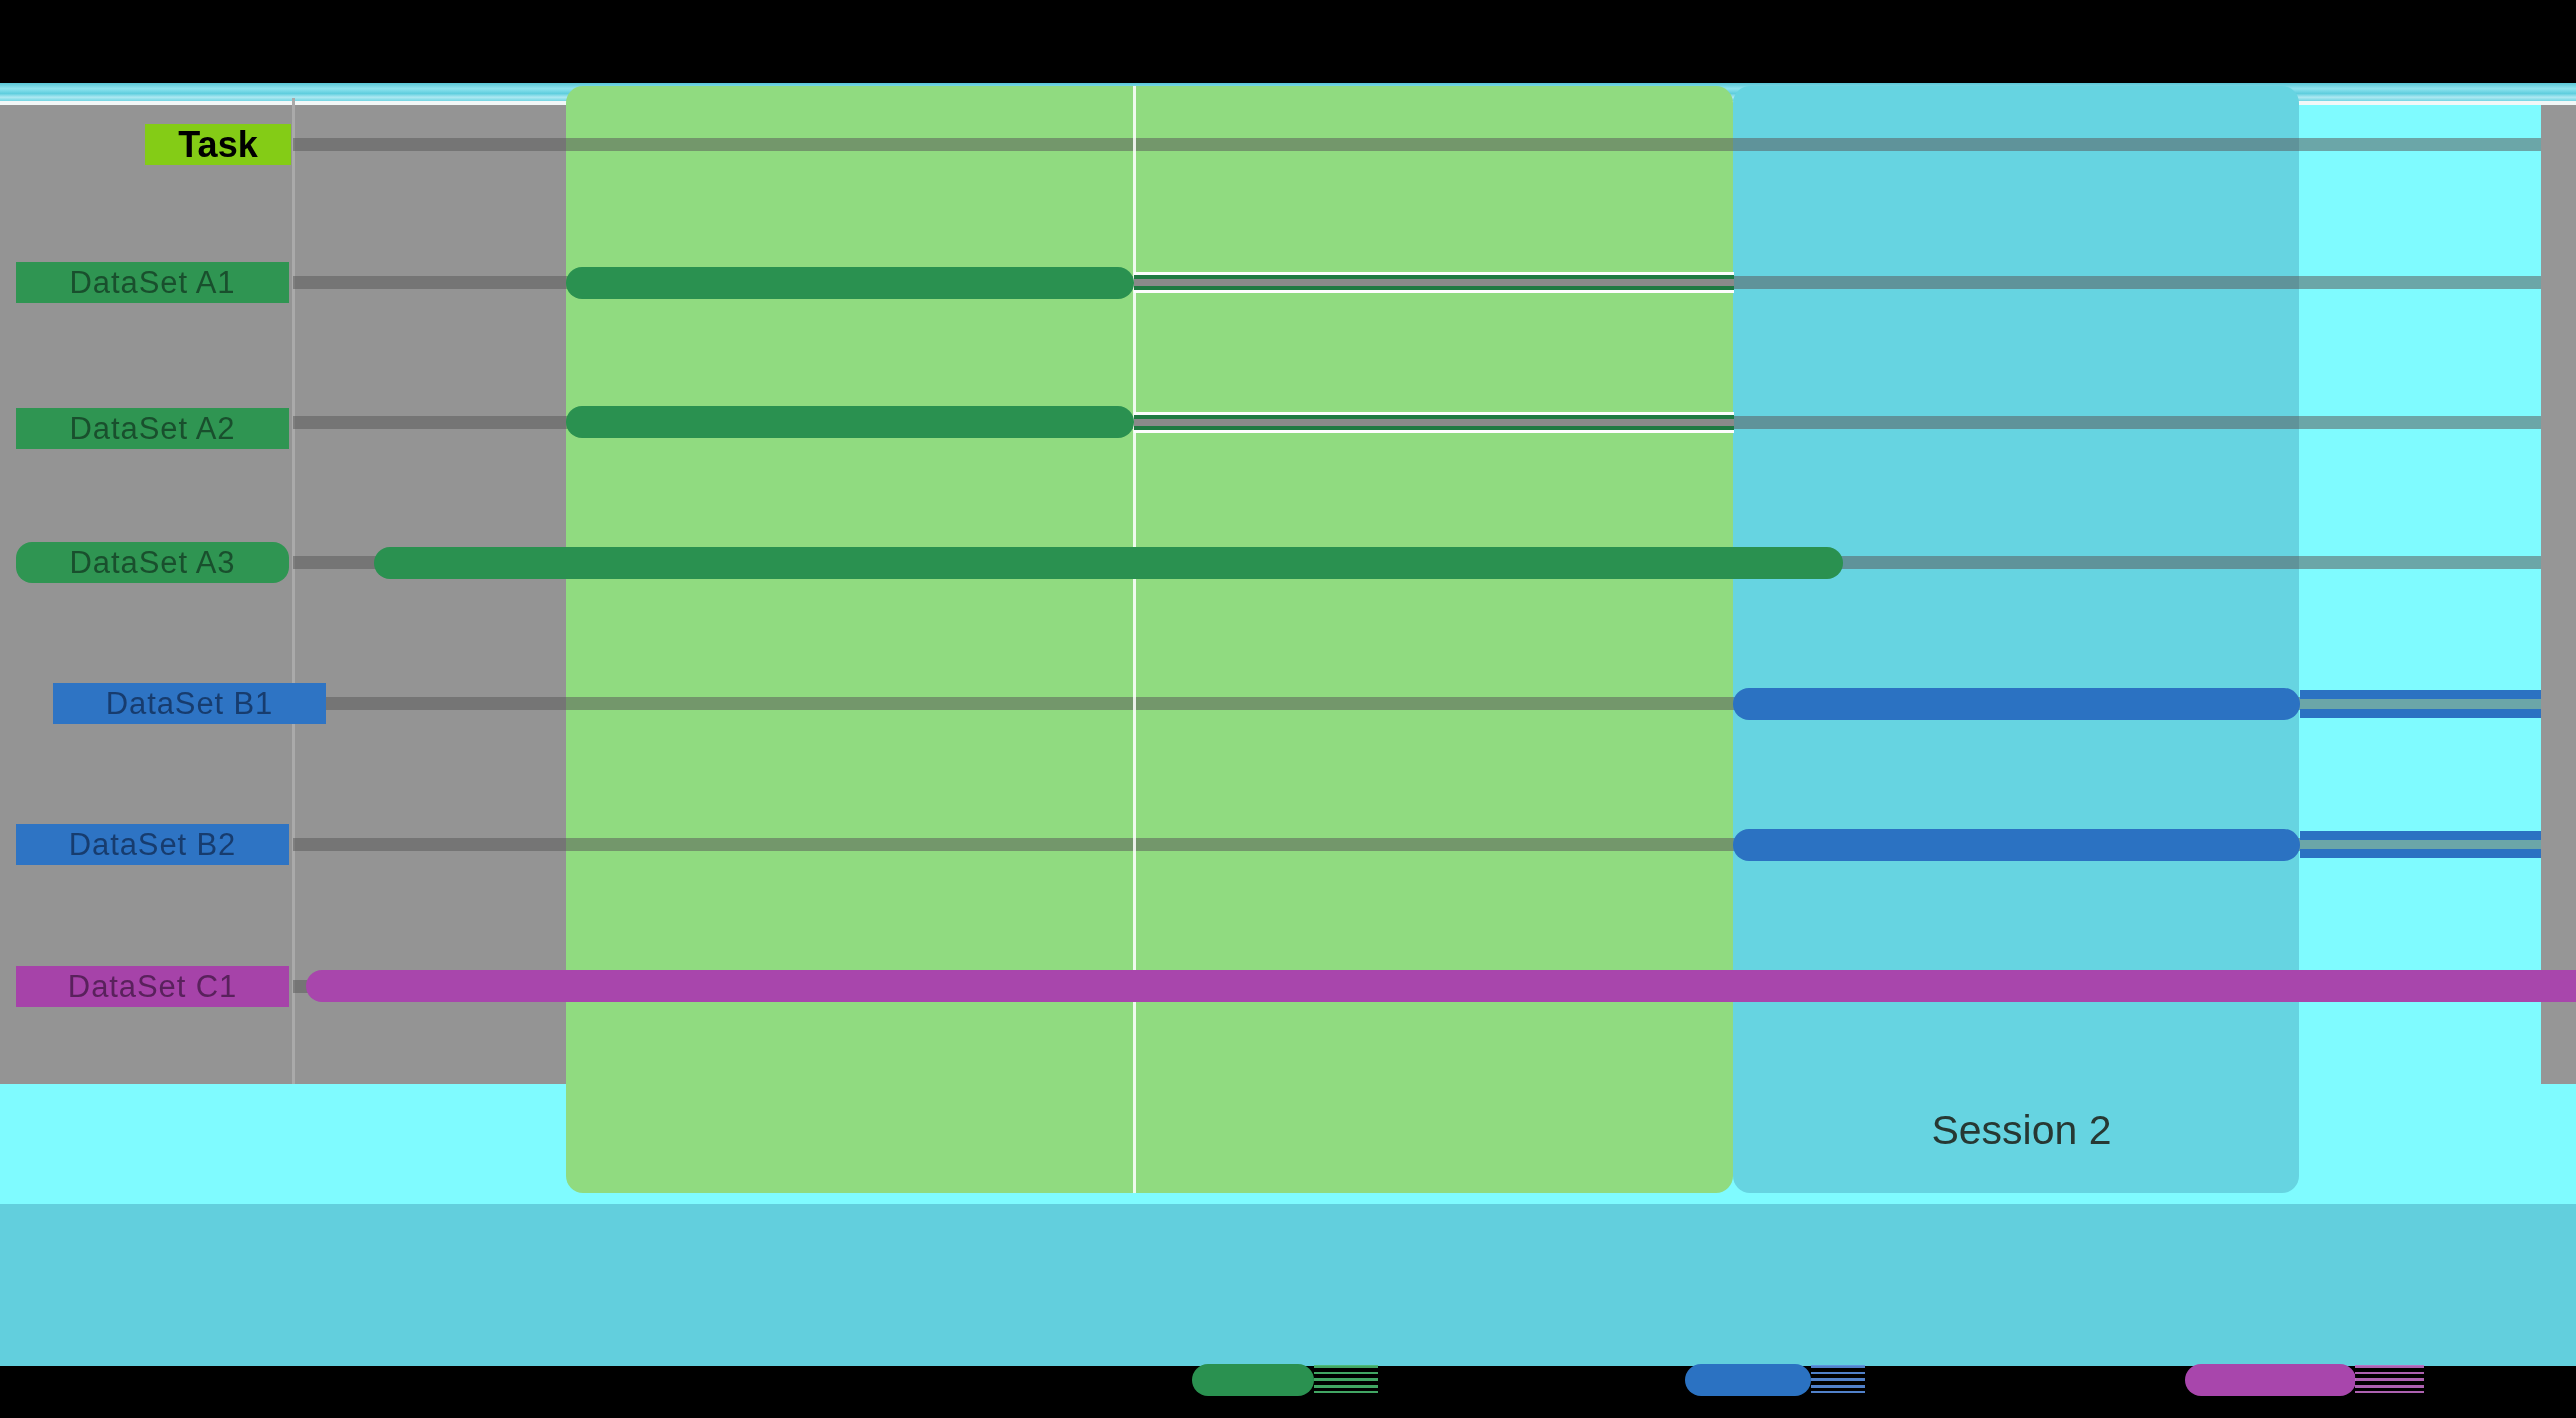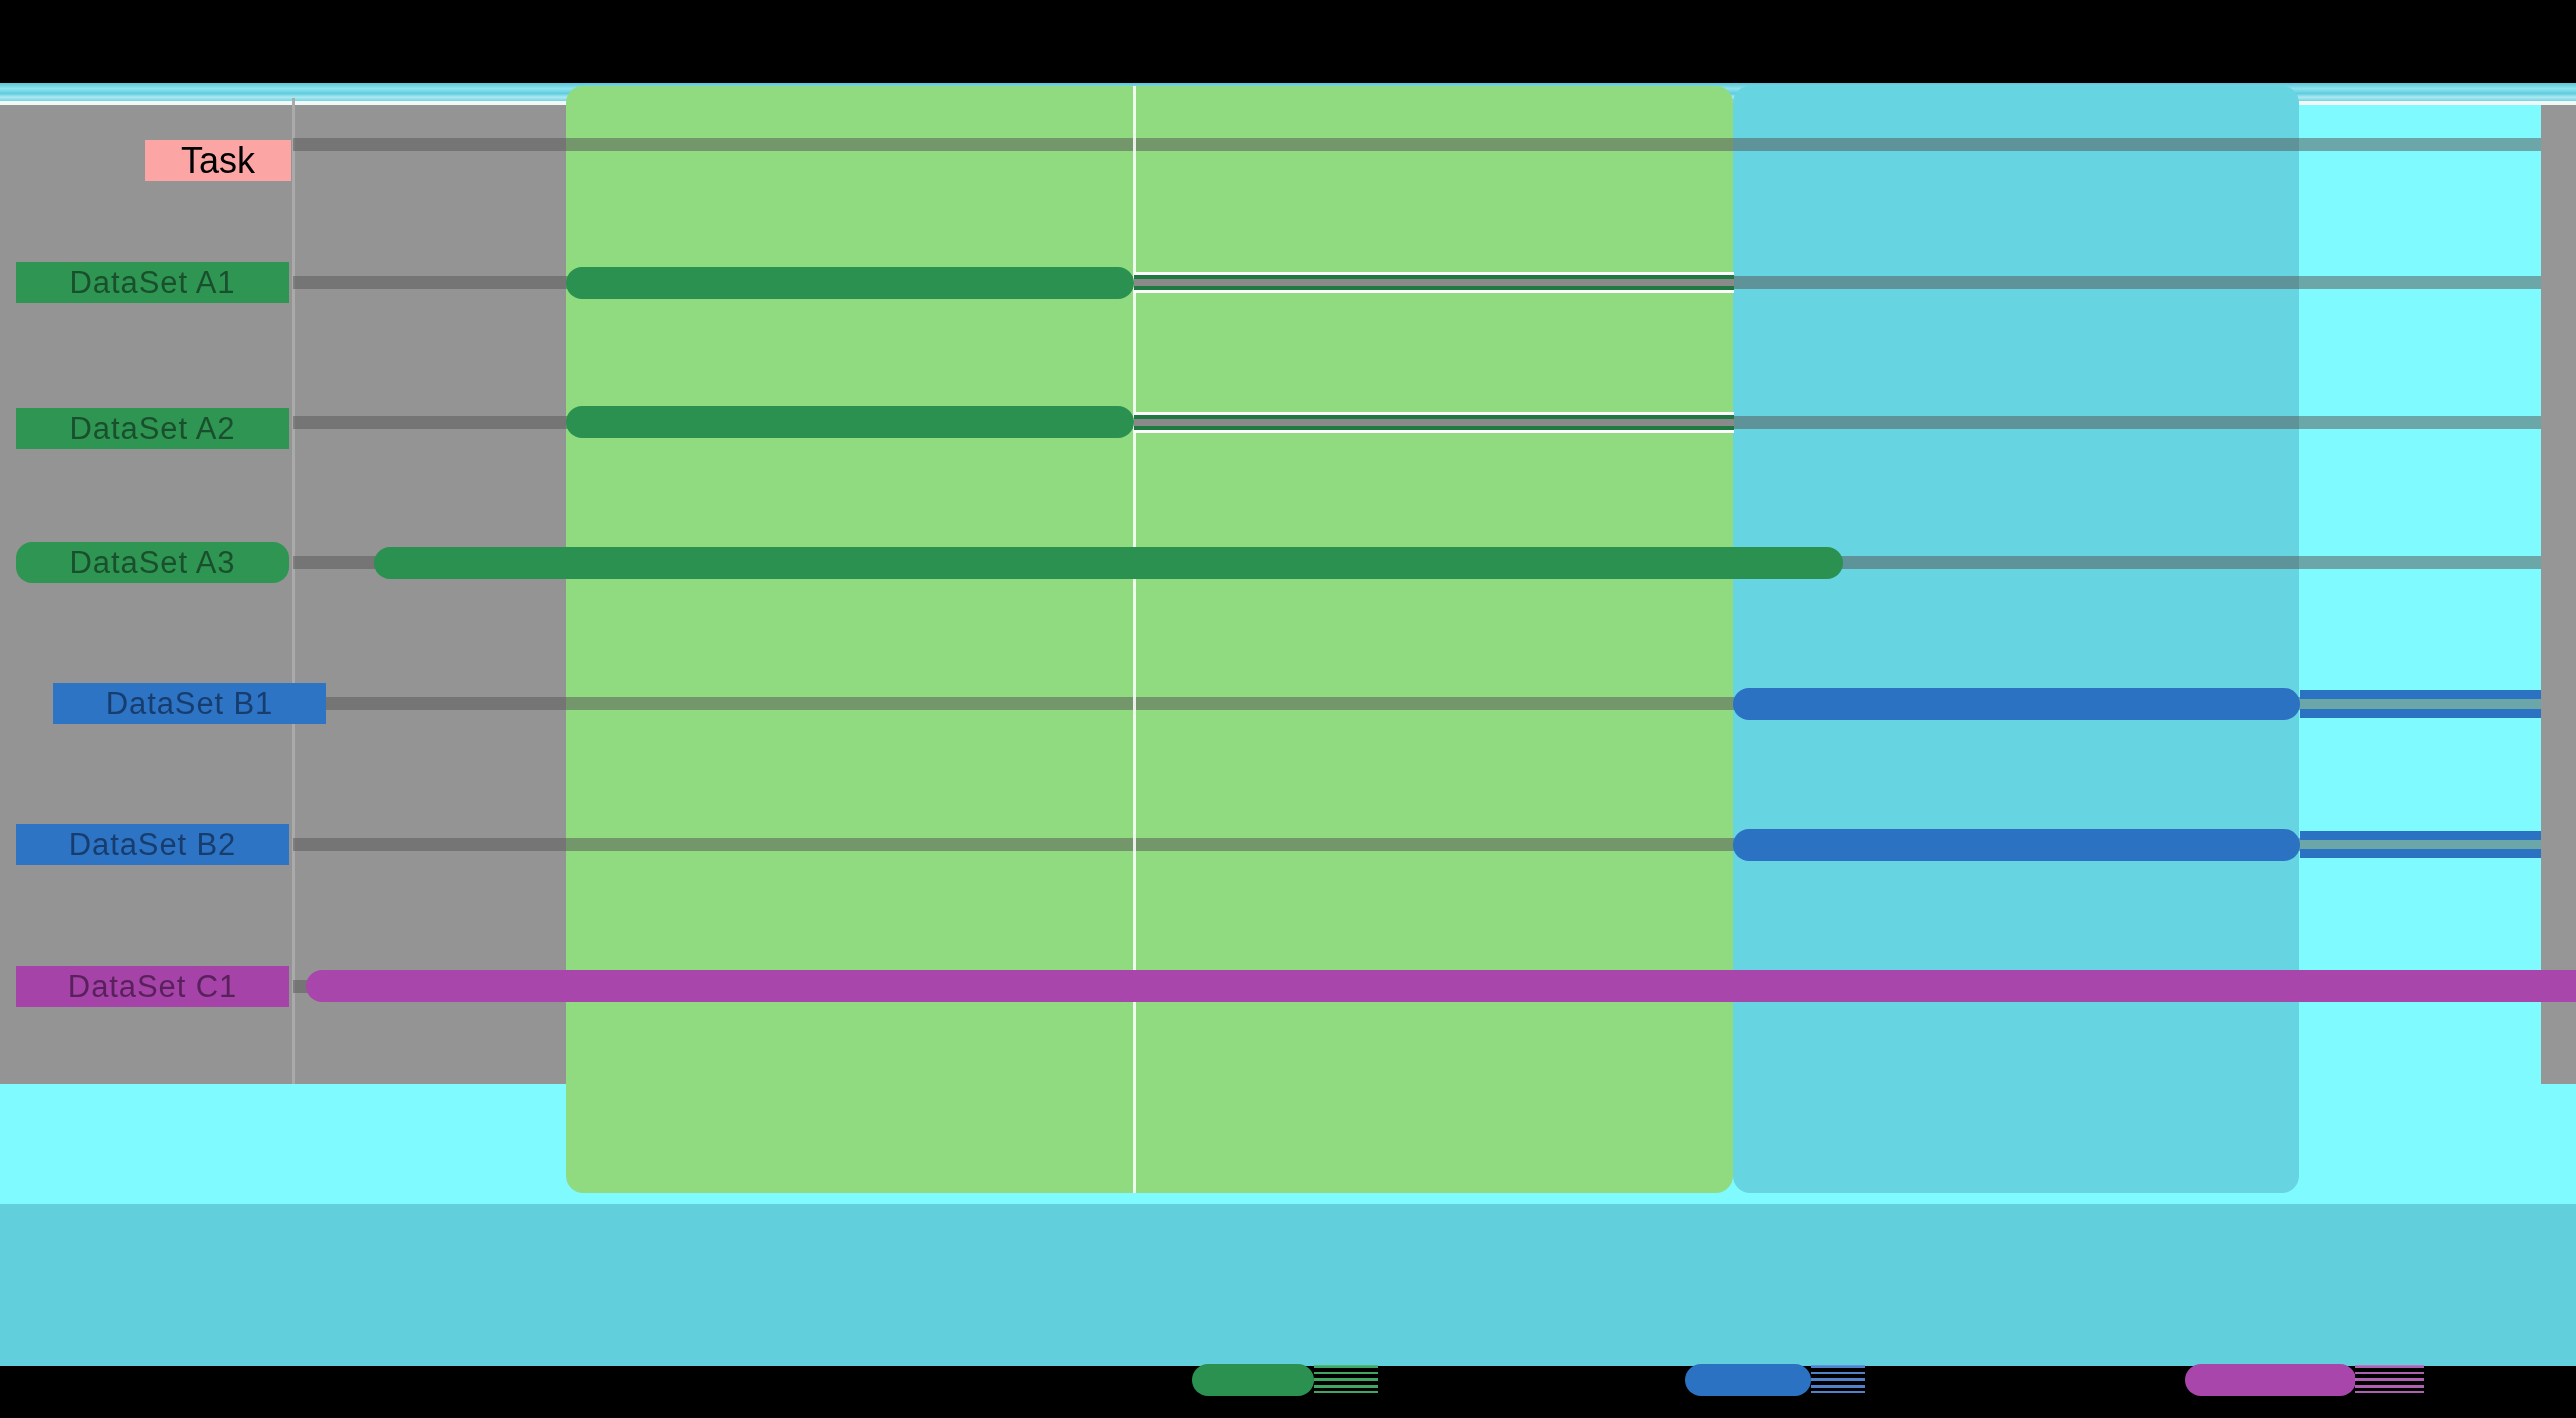--- a/index.html
+++ b/index.html
@@ -45,23 +45,23 @@
   .task-bar.purple{background:#A846AC;border-top-right-radius:0;border-bottom-right-radius:0;}
 
   
   .row-label{left:16px;width:273px;height:41px;display:flex;align-items:center;
     justify-content:center;font-weight:normal;font-size:31px;color:rgba(8,22,14,.55);
     letter-spacing:0.9px;white-space:nowrap;overflow:hidden;}
   .row-label.green{background:#2F9552;}
   .row-label.blue{background:#2E74C4;color:rgba(5,15,40,.55);}
   .row-label.purple{background:#A643A9;color:rgba(25,5,30,.55);}
 
-  .top-axis-label{left:145px;top:140px;width:146px;height:41px;background:#fca5a5;
+  .top-axis-label{left:145px;top:124px;width:146px;height:41px;background:#84cc16;
     color:#000;display:flex;align-items:center;justify-content:center;
-    font-weight:normal;font-size:36px;}
+    font-weight:bold;font-size:36px;}
 
   .session-label{top:1107px;width:469px;height:47px;display:flex;align-items:center;
     justify-content:center;font-size:41px;color:#273833;}
 
   
   .legend-pill{top:1364px;height:32px;border-radius:16px;}
   .legend-streak{top:1365px;height:28px;opacity:.9;}
   .streak-green{background:repeating-linear-gradient(180deg,#49b86e 0 2.8px,#000 2.8px 6.6px);}
   .streak-blue{background:repeating-linear-gradient(180deg,#5a8fe0 0 2.8px,#000 2.8px 6.6px);}
   .streak-purple{background:repeating-linear-gradient(180deg,#c06cc4 0 2.8px,#000 2.8px 6.6px);}
@@ -104,20 +104,21 @@
   <div class="abs task-bar purple" style="left:306px;top:970px;width:2270px;"></div>
 
   <div class="abs top-axis-label">Task</div>
   <div class="abs row-label green" style="top:262px;">DataSet A1</div>
   <div class="abs row-label green" style="top:408px;">DataSet A2</div>
   <div class="abs row-label green" style="top:542px;border-radius:16px;">DataSet A3</div>
   <div class="abs row-label blue" style="top:683px;margin-left:37px;">DataSet B1</div>
   <div class="abs row-label blue" style="top:824px;">DataSet B2</div>
   <div class="abs row-label purple" style="top:966px;">DataSet C1</div>
 
+  <div class="abs session-label" style="left:1787px;">Session 2</div>
 
   <div class="abs bar-black-top"></div>
   <div class="abs bar-black-bottom"></div>
 
   <div class="abs legend-pill" style="left:1192px;width:122px;background:#2A9150;"></div>
   <div class="abs legend-streak streak-green" style="left:1314px;width:64px;"></div>
   <div class="abs legend-pill" style="left:1685px;width:126px;background:#2B72C2;"></div>
   <div class="abs legend-streak streak-blue" style="left:1811px;width:54px;"></div>
   <div class="abs legend-pill" style="left:2185px;width:171px;background:#A846AC;"></div>
   <div class="abs legend-streak streak-purple" style="left:2355px;width:69px;"></div>

